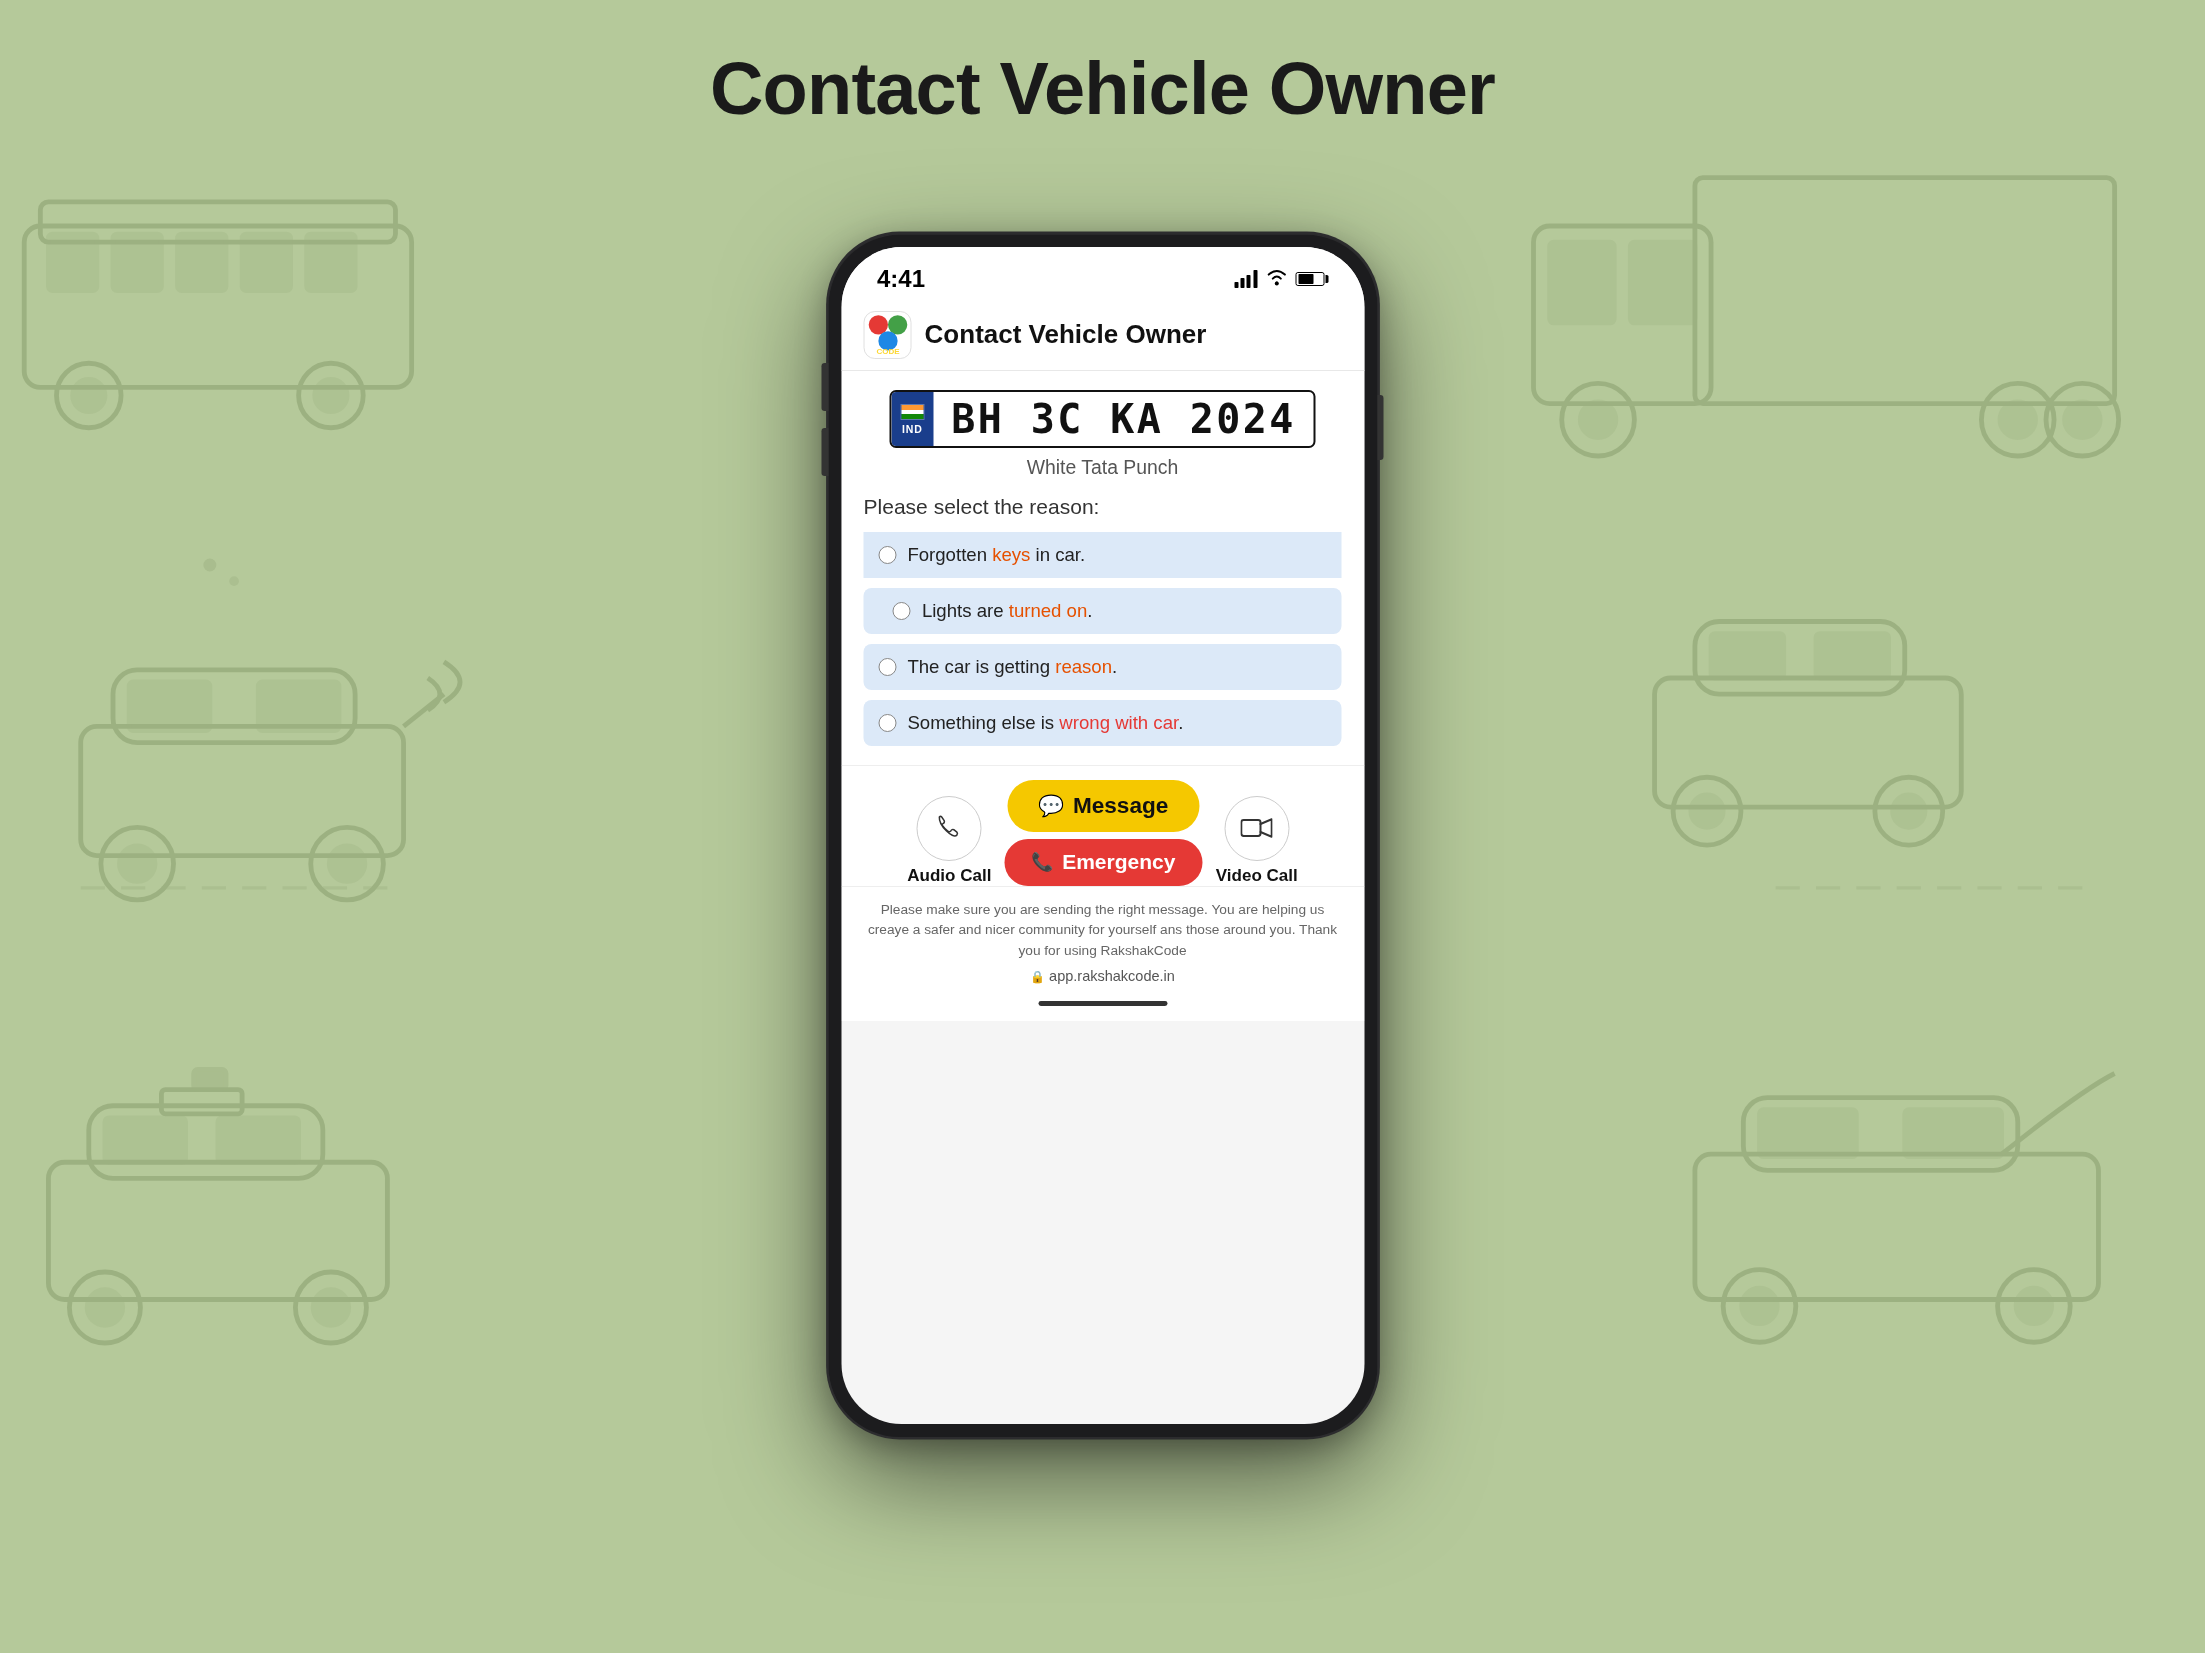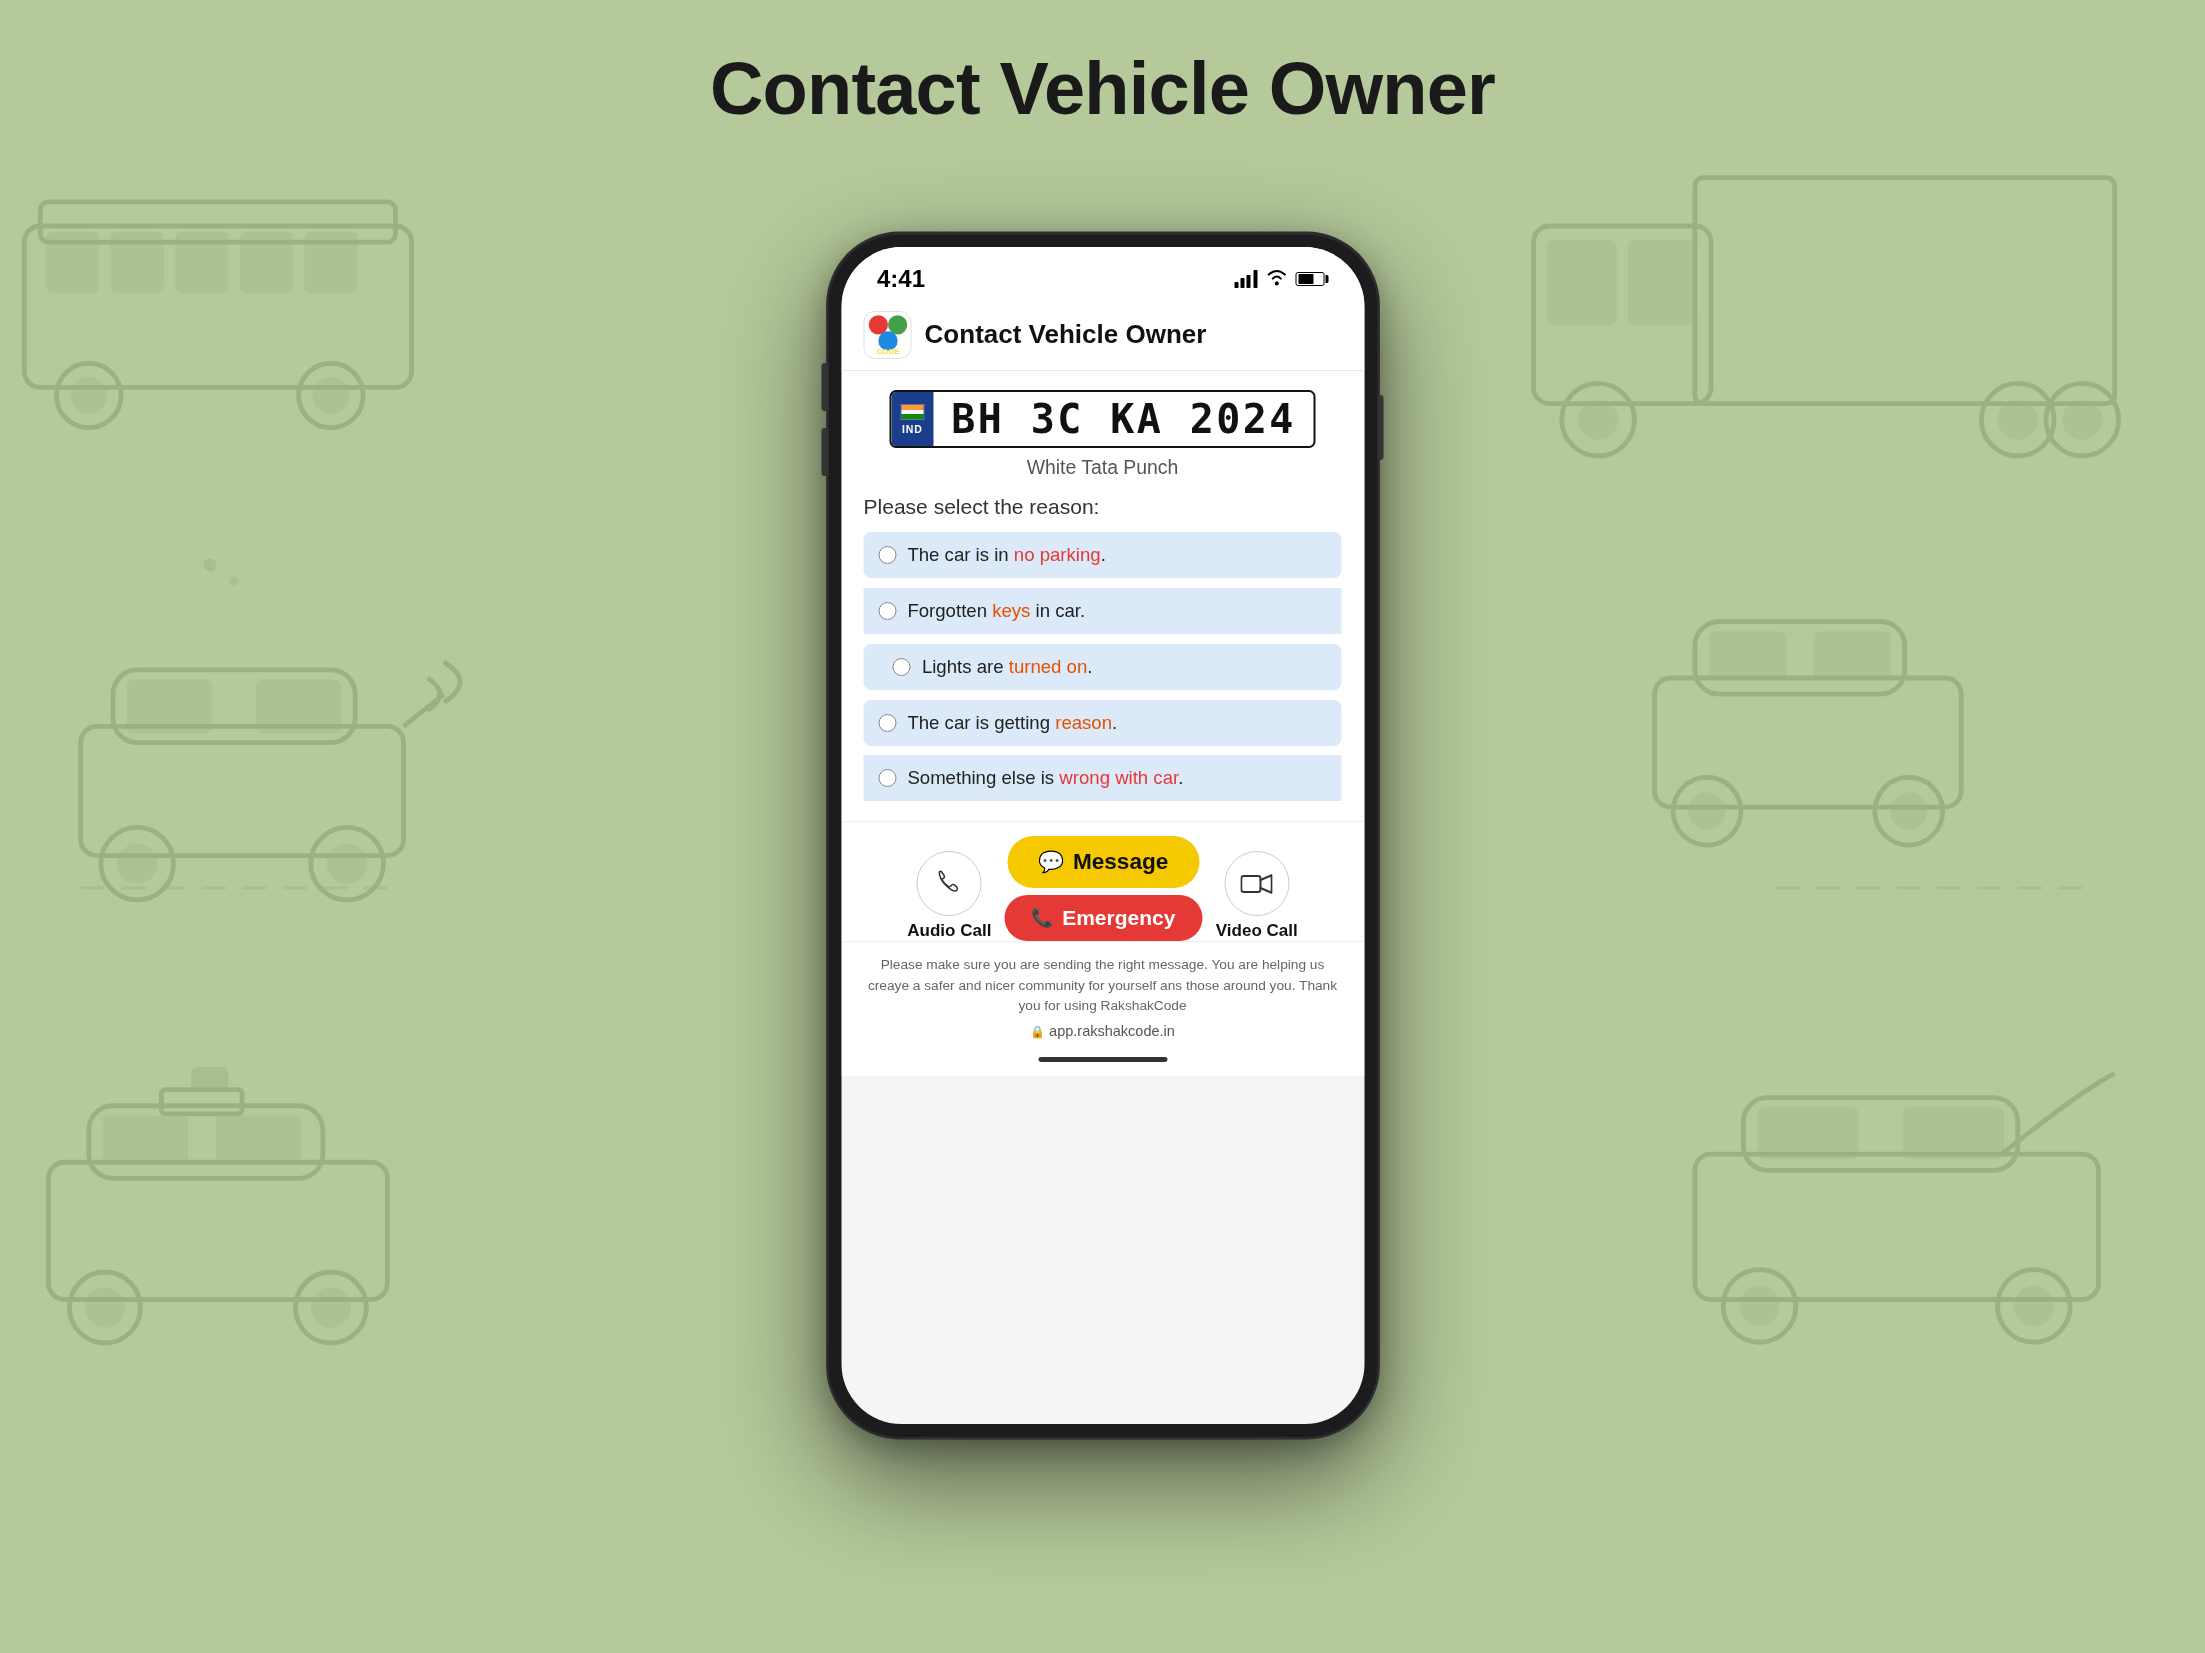--- a/index.html
+++ b/index.html
@@ -188,42 +188,38 @@
               <div style="padding:4px 18px;font-size:40px;font-weight:800;color:#111;letter-spacing:2.4px;font-family:monospace;">BH 3C KA 2024</div>
             </div>
             <span style="font-size:19.4px;color:#555;">White Tata Punch</span>
           </div>
 
           <div>
             <p style="font-size:21px;color:#333;margin-bottom:13px;">Please select the reason:</p>
 
             <div style="display:flex;flex-direction:column;gap:9.7px;">
 
+
+
+              <div style="background:#dce9f8;border-radius:0;padding:12px 14.5px;display:flex;align-items:center;gap:11.3px;font-size:18.6px;color:#222;cursor:pointer;">
+                <div style="width:18px;height:18px;border:1.6px solid #888;border-radius:50%;flex-shrink:0;background:white;"></div>
+                <span>Forgotten <span style="color:#e65100;">keys</span> in car.</span>
+              </div>
+
+              <div style="background:#dce9f8;border-radius:8px;padding:12px 29px;display:flex;align-items:center;gap:11.3px;font-size:18.6px;color:#222;cursor:pointer;">
+                <div style="width:18px;height:18px;border:1.6px solid #888;border-radius:50%;flex-shrink:0;background:white;"></div>
+                <span>Lights are <span style="color:#e65100;">turned on</span>.</span>
+              </div>
+
               <div style="background:#dce9f8;border-radius:8px;padding:12px 14.5px;display:flex;align-items:center;gap:11.3px;font-size:18.6px;color:#222;cursor:pointer;">
                 <div style="width:18px;height:18px;border:1.6px solid #888;border-radius:50%;flex-shrink:0;background:white;"></div>
-                <span>The car is in <span style="color:#e53935;">no parking</span>.</span>
-              </div>
-
-
-              <div style="background:#dce9f8;border-radius:0;padding:12px 14.5px;display:flex;align-items:center;gap:11.3px;font-size:18.6px;color:#222;cursor:pointer;">
-                <div style="width:18px;height:18px;border:1.6px solid #888;border-radius:50%;flex-shrink:0;background:white;"></div>
-                <span>Forgotten <span style="color:#e65100;">keys</span> in car.</span>
-              </div>
-
-              <div style="background:#dce9f8;border-radius:8px;padding:12px 29px;display:flex;align-items:center;gap:11.3px;font-size:18.6px;color:#222;cursor:pointer;">
-                <div style="width:18px;height:18px;border:1.6px solid #888;border-radius:50%;flex-shrink:0;background:white;"></div>
-                <span>Lights are <span style="color:#e65100;">turned on</span>.</span>
+                <span>The car is getting <span style="color:#e65100;">reason</span>.</span>
               </div>
 
               <div style="background:#dce9f8;border-radius:8px;padding:12px 14.5px;display:flex;align-items:center;gap:11.3px;font-size:18.6px;color:#222;cursor:pointer;">
-                <div style="width:18px;height:18px;border:1.6px solid #888;border-radius:50%;flex-shrink:0;background:white;"></div>
-                <span>The car is getting <span style="color:#e65100;">reason</span>.</span>
-              </div>
-
-              <div style="background:#dce9f8;border-radius:0;padding:12px 14.5px;display:flex;align-items:center;gap:11.3px;font-size:18.6px;color:#222;cursor:pointer;">
                 <div style="width:18px;height:18px;border:1.6px solid #888;border-radius:50%;flex-shrink:0;background:white;"></div>
                 <span>Something else is <span style="color:#e53935;">wrong with car</span>.</span>
               </div>
 
             </div>
           </div>
         </div>
 
         <div style="background:white;padding:14.5px 16px 0 16px;display:flex;flex-direction:column;align-items:center;border-top:0.8px solid #eee;flex-shrink:0;">
 

